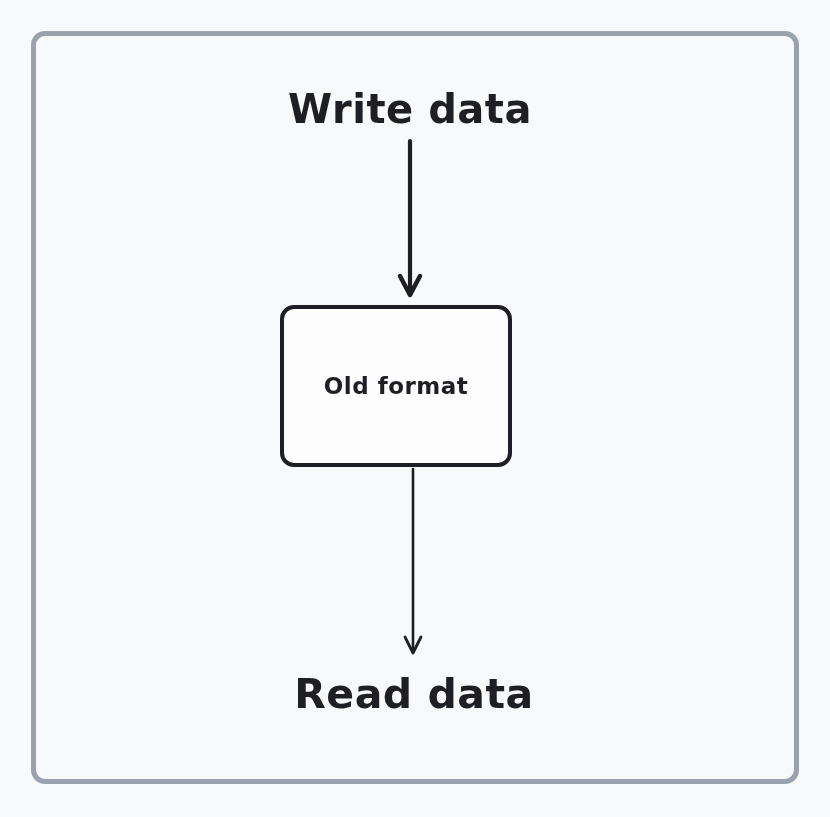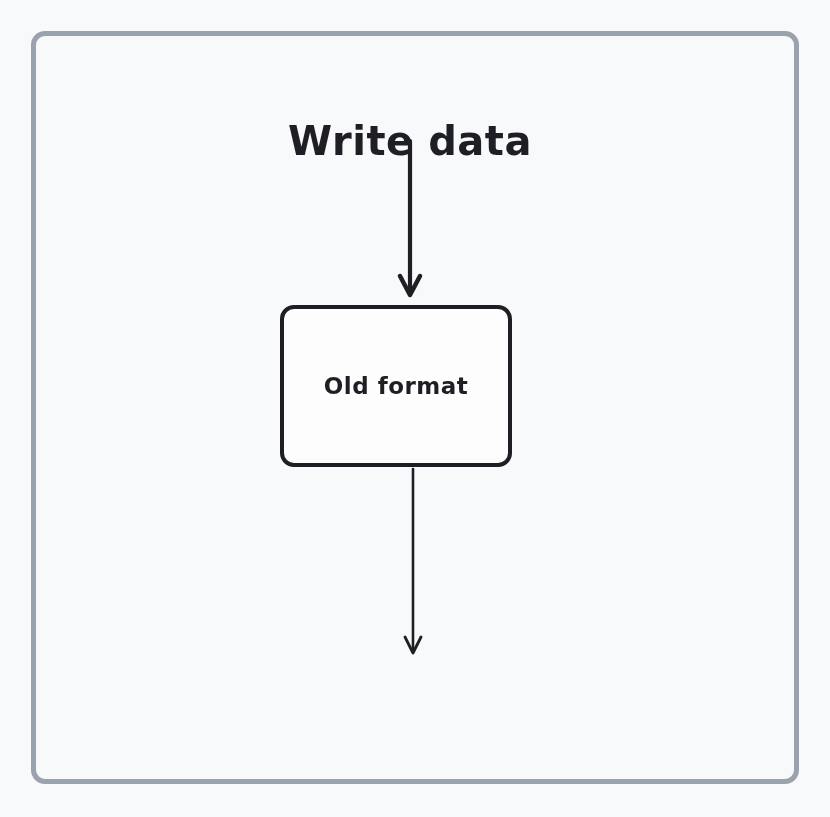--- a/index.html
+++ b/index.html
@@ -46,21 +46,20 @@
     color: var(--ink);
     font-weight: 700;
     letter-spacing: 0.5px;
     white-space: nowrap;
     transform: translateX(-50%);
   }
   .label.title {
     left: 410px;
     top: 86px;
     font-size: 40px;
-    margin-top: 32px;
   }
   .label.bottom {
     left: 414px;
     top: 670px;
     font-size: 41px;
   }
   .node {
     position: absolute;
     left: 280px;
     top: 305px;
@@ -97,14 +96,15 @@
       <polyline points="405,637 413,653 421,637" fill="none" stroke-width="2.8" stroke-linecap="round" stroke-linejoin="round" stroke="#1e1e24"></polyline>
     </g>
   </svg>
 
   <div class="label title">Write data</div>
 
   <div class="node">
     <span>Old format</span>
   </div>
 
+  <div class="label bottom">Read data</div>
 
 </div>
 
 </body></html>

